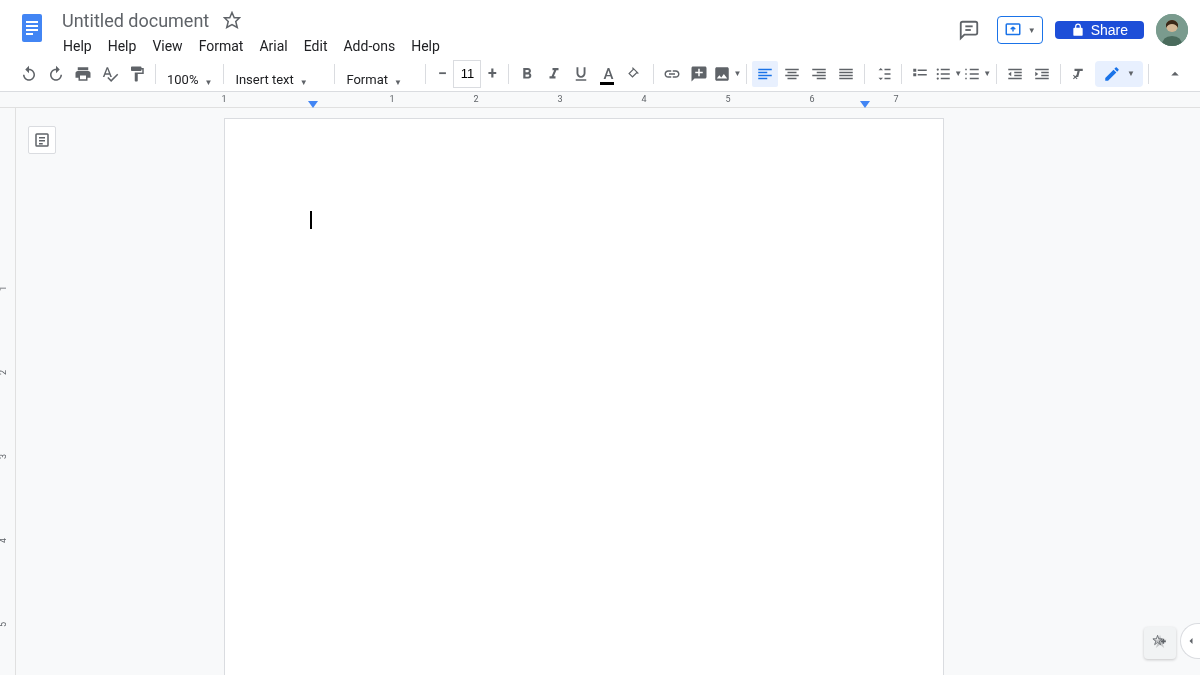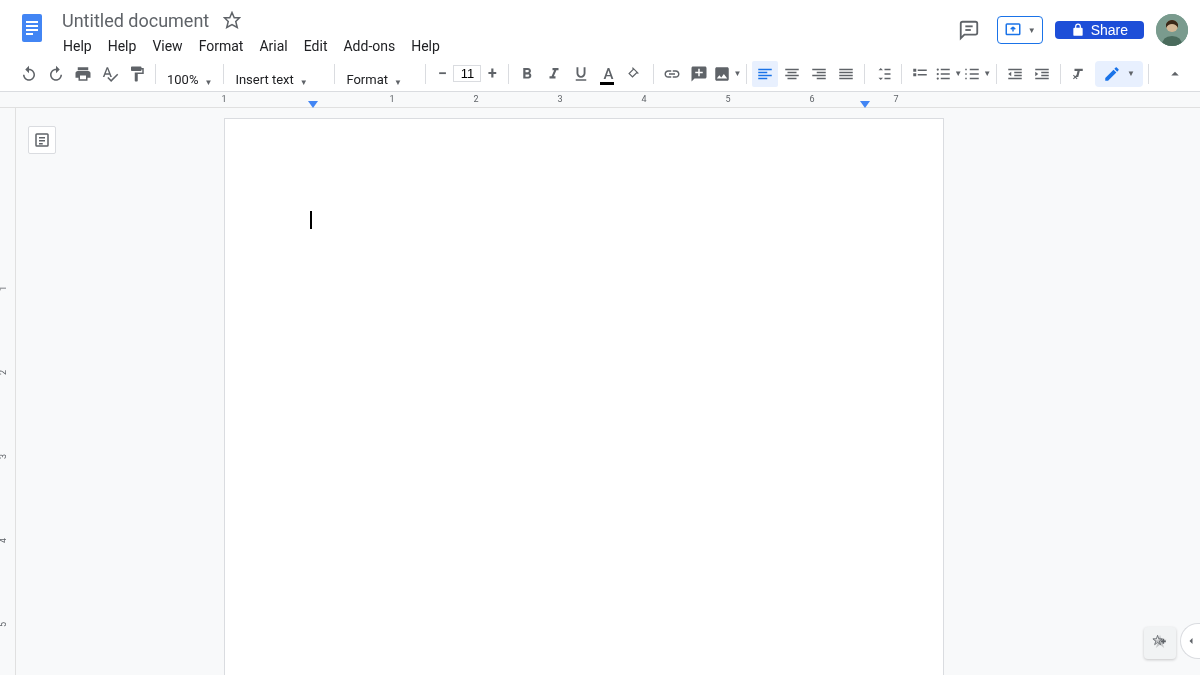--- a/index.html
+++ b/index.html
@@ -22,21 +22,21 @@
 .avatar { width: 32px; height: 32px; border-radius: 50%; background: linear-gradient(135deg, #8ab4a8, #5a8b7a); cursor: pointer; overflow: hidden; }
 .avatar svg { width: 100%; height: 100%; }
 
 
 .toolbar { display: flex; align-items: center; padding: 4px 16px; border-bottom: 1px solid #dadce0; height: 36px; gap: 1px; background: #fff; }
 .tb-btn { min-width: 26px; height: 26px; display: flex; align-items: center; justify-content: center; cursor: pointer; color: #5f6368; border-radius: 2px; }
 .tb-sep { width: 1px; height: 20px; background: #dadce0; margin: 0 4px; }
 .tb-select { display: flex; align-items: flex-end; padding: 0 6px; height: 26px; cursor: pointer; color: #202124; font-size: 13px; gap: 4px; }
 .font-size-box { display: flex; align-items: center; border: none; }
 .fs-btn { width: 22px; height: 22px; display: flex; align-items: center; justify-content: center; cursor: pointer; color: #5f6368; font-size: 16px; font-weight: bold; }
-.fs-input { width: 28px; height: 17px; text-align: center; border: 1px solid #dadce0; font-size: 13px; }
+.fs-input { width: 28px; height: 28px; text-align: center; border: 1px solid #dadce0; font-size: 13px; }
 .text-color { position: relative; }
 .text-color-bar { position: absolute; bottom: 2px; left: 5px; width: 14px; height: 3px; background: #000; }
 .align-active { background: #e8f0fe; color: #1a73e8; }
 .toolbar-spacer { flex: 1; }
 .editing-mode { display: flex; align-items: center; gap: 4px; background: #e8f0fe; color: #1a73e8; padding: 4px 8px; border-radius: 4px; cursor: pointer; }
 .chevron-up { margin-left: 12px; cursor: pointer; color: #5f6368; }
 
 
 .ruler-area { background: #f8f9fa; border-bottom: 1px solid #e0e0e0; height: 16px; position: relative; display: flex; }
 .vruler-spacer { width: 16px; }

